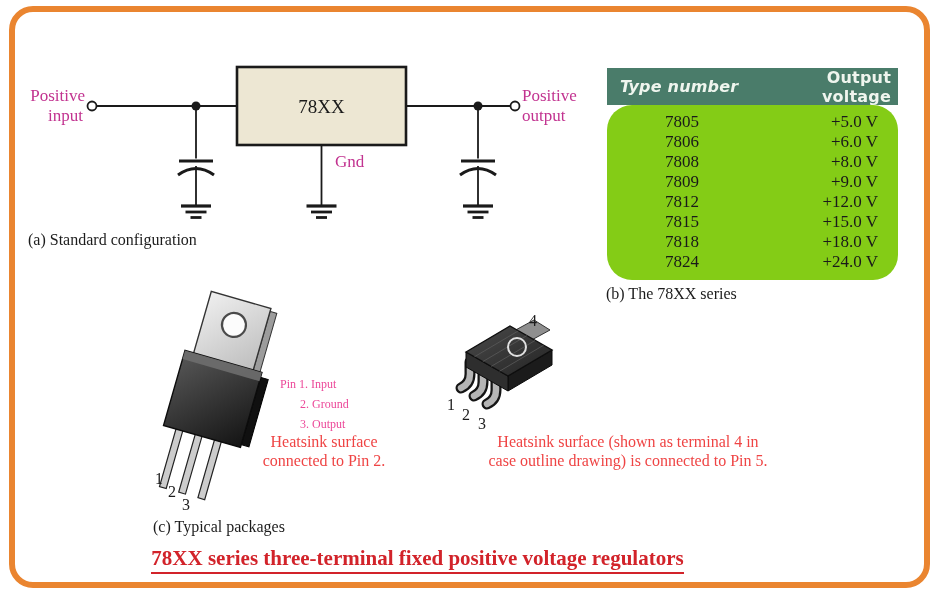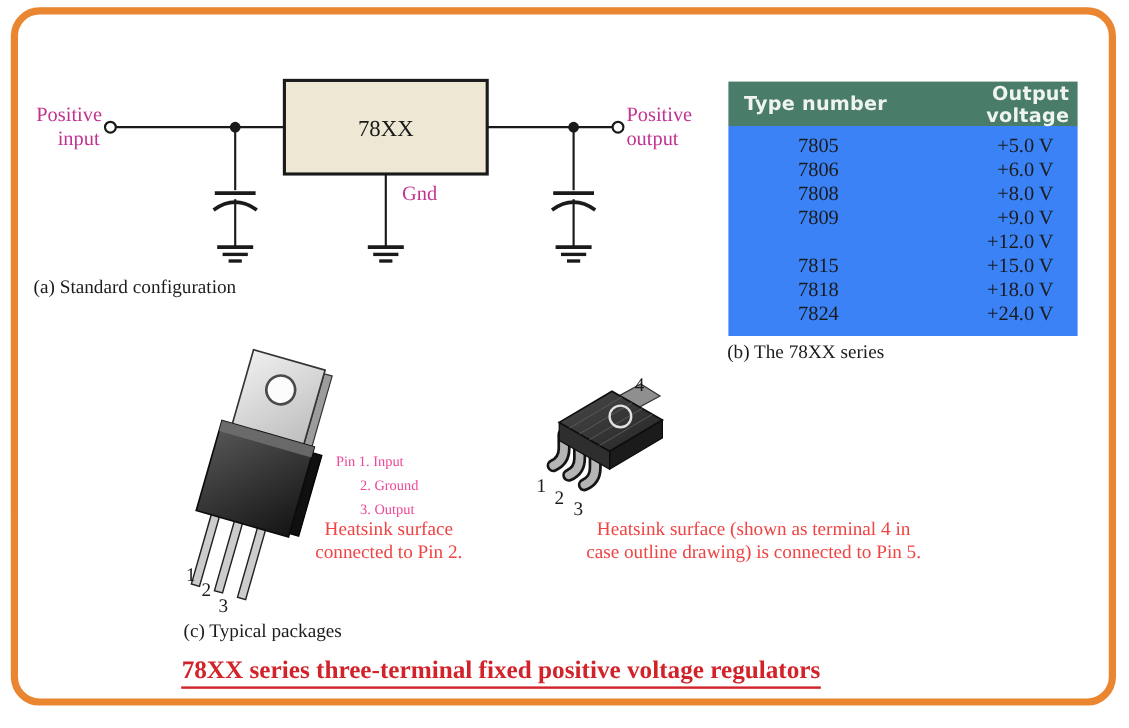--- a/index.html
+++ b/index.html
@@ -21,23 +21,23 @@
   }
   .fig-title span{display:inline-block;border-bottom:2px solid #D2232A;padding-bottom:1px;}
 
   
   .reg-table{position:absolute;left:607px;top:68px;width:291px;}
   .thead{
     display:flex;background:#4A7C6A;height:37px;align-items:center;
     font-family:"DejaVu Sans","Liberation Sans",sans-serif;
     font-size:16px;font-weight:bold;color:#EFF5EE;letter-spacing:0.2px;
   }
-  .th1{width:150px;padding-left:13px;box-sizing:border-box;text-align:left;}
+  .th1{width:150px;padding-left:13px;box-sizing:border-box;text-align:left;font-style:italic;}
   .th2{flex:1;text-align:right;padding-right:7px;}
-  .tbody{background:#3b82f6;padding:7px 0 8px 0;}
+  .tbody{background:#84cc16;padding:7px 0 8px 0;border-radius:25px;}
   .trow{display:flex;height:20px;line-height:20px;font-size:17px;}
   .tcell.type{width:150px;text-align:center;}
   .tcell.volt{flex:1;text-align:right;padding-right:20px;}
 </style>
 </head>
 <body>
 
 <div class="page">
 
   <div class="frame"></div>
@@ -119,20 +119,21 @@
         </div>
         <div class="trow">
           <div class="tcell type">7808</div>
           <div class="tcell volt">+8.0 V</div>
         </div>
         <div class="trow">
           <div class="tcell type">7809</div>
           <div class="tcell volt">+9.0 V</div>
         </div>
         <div class="trow">
+          <div class="tcell type">7812</div>
           <div class="tcell volt">+12.0 V</div>
         </div>
         <div class="trow">
           <div class="tcell type">7815</div>
           <div class="tcell volt">+15.0 V</div>
         </div>
         <div class="trow">
           <div class="tcell type">7818</div>
           <div class="tcell volt">+18.0 V</div>
         </div>

